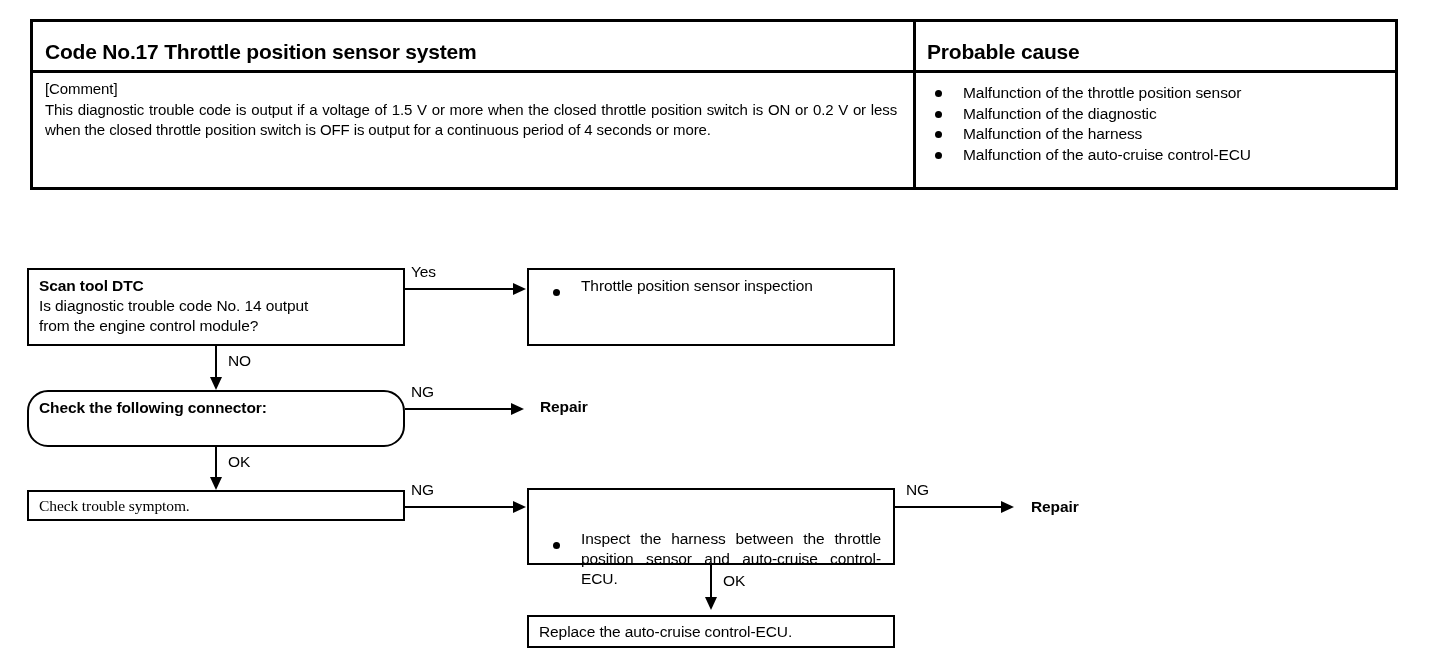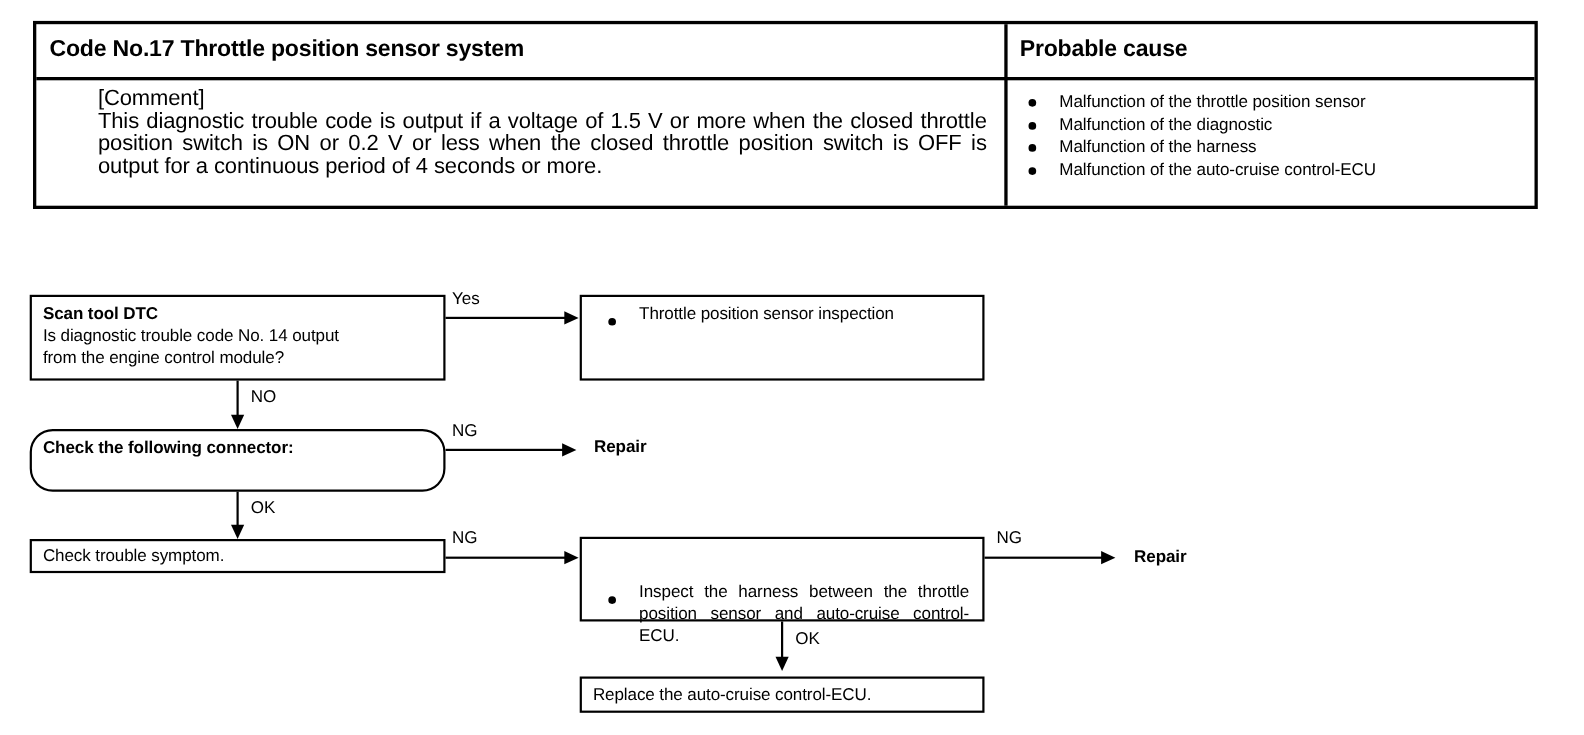--- a/index.html
+++ b/index.html
@@ -22,21 +22,21 @@
   .dtc-table {
     position: absolute;
     left: 30px;
     top: 19px;
     width: 1368px;
     height: 171px;
     border: 3px solid #000;
     box-sizing: border-box;
   }
   .tbl-row { display: flex; width: 100%; }
-  .tbl-head-row { height: 48px; }
+  .tbl-head-row { height: 48px; align-items: center; }
   .tbl-body-row { height: 117px; }
   .tbl-divider {
     position: absolute;
     left: 0; right: 0;
     top: 48px;
     height: 3px;
     background: #000;
   }
   .tbl-vdivider {
     position: absolute;
@@ -51,24 +51,23 @@
   .head-title {
     font-size: 21px;
     font-weight: bold;
     letter-spacing: -0.2px;
     padding: 11px 0 0 12px;
   }
   .head-title.right { padding-left: 16px; }
 
   .comment-block {
     padding: 9px 14px 0 12px;
-    font-size: 20px;
+    font-size: 15px;
     line-height: 20.5px;
     letter-spacing: -0.1px;
-    margin-left: 44px;
   }
   .comment-label { display: block; }
   .comment-body {
     display: block;
     text-align: justify;
     text-align-last: left;
   }
 
   .cause-list {
     list-style: none;
@@ -245,21 +244,21 @@
   <div class="hline" style="left:405px; top:408px; width:108px;"></div>
   <div class="arrow-r" style="left:511px; top:403px;"></div>
   <div class="edge-label" style="left:411px; top:384px;">NG</div>
   <div class="term-label" style="left:540px; top:399px;">Repair</div>
 
   <div class="vline" style="left:215px; top:447px; height:32px;"></div>
   <div class="arrow-d" style="left:210px; top:477px;"></div>
   <div class="edge-label" style="left:228px; top:454px;">OK</div>
 
   <div class="fbox" style="left:27px; top:490px; width:378px; height:31px;">
-    <div class="fbox-pad" style="padding-top:4px;">
+    <div class="fbox-pad" style="padding-top:4px;font-family:Liberation Serif, serif;">
       <div class="line">Check trouble symptom.</div>
     </div>
   </div>
 
   <div class="hline" style="left:405px; top:506px; width:110px;"></div>
   <div class="arrow-r" style="left:513px; top:501px;"></div>
   <div class="edge-label" style="left:411px; top:482px;">NG</div>
 
   <div class="fbox bulletbox" style="left:527px; top:488px; width:368px; height:77px;">
     <div class="fbox-pad" style="padding-top:7px;">

